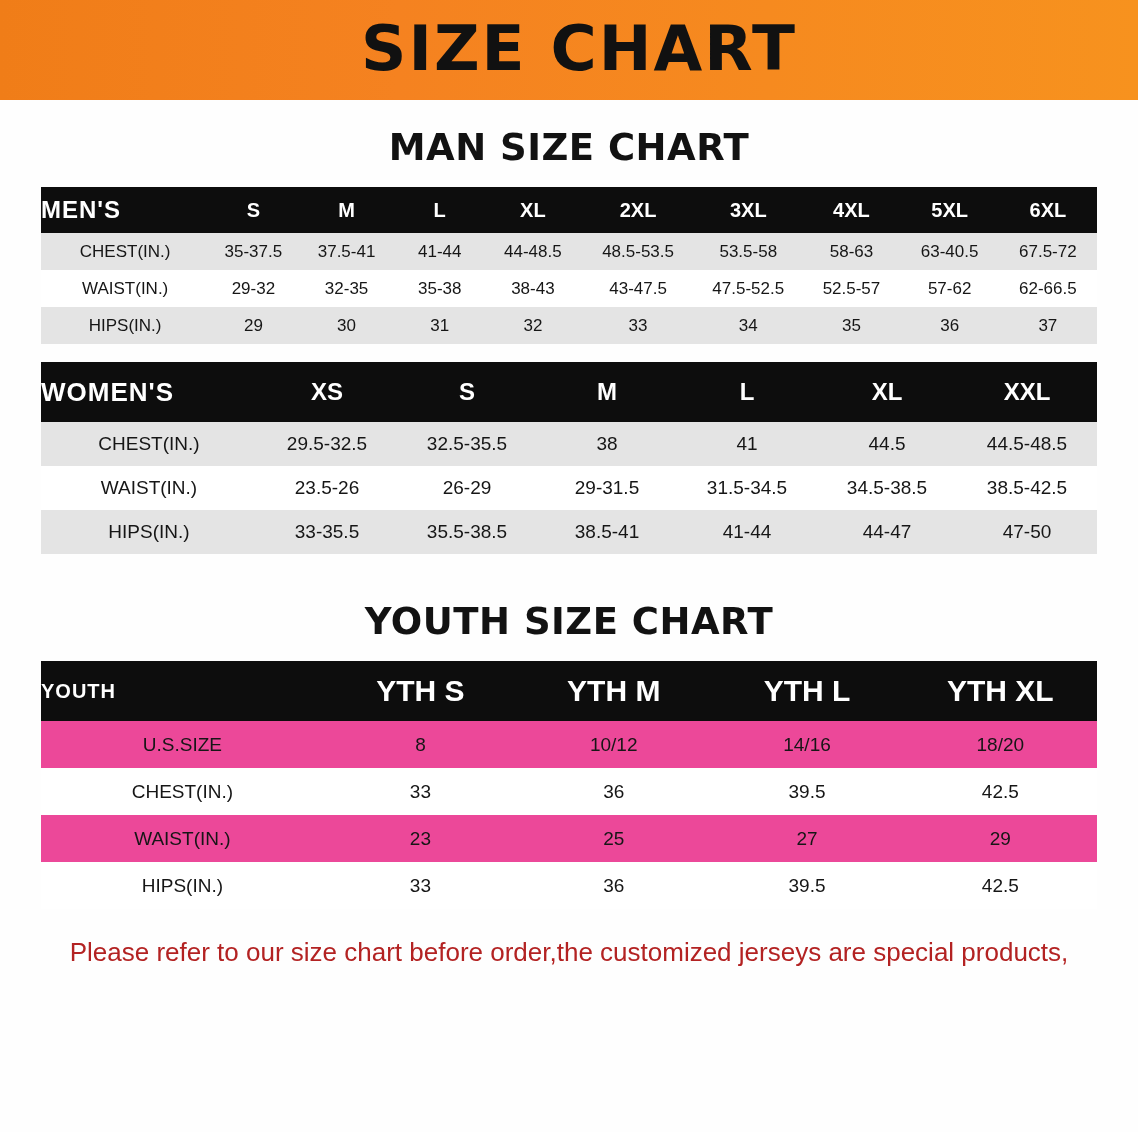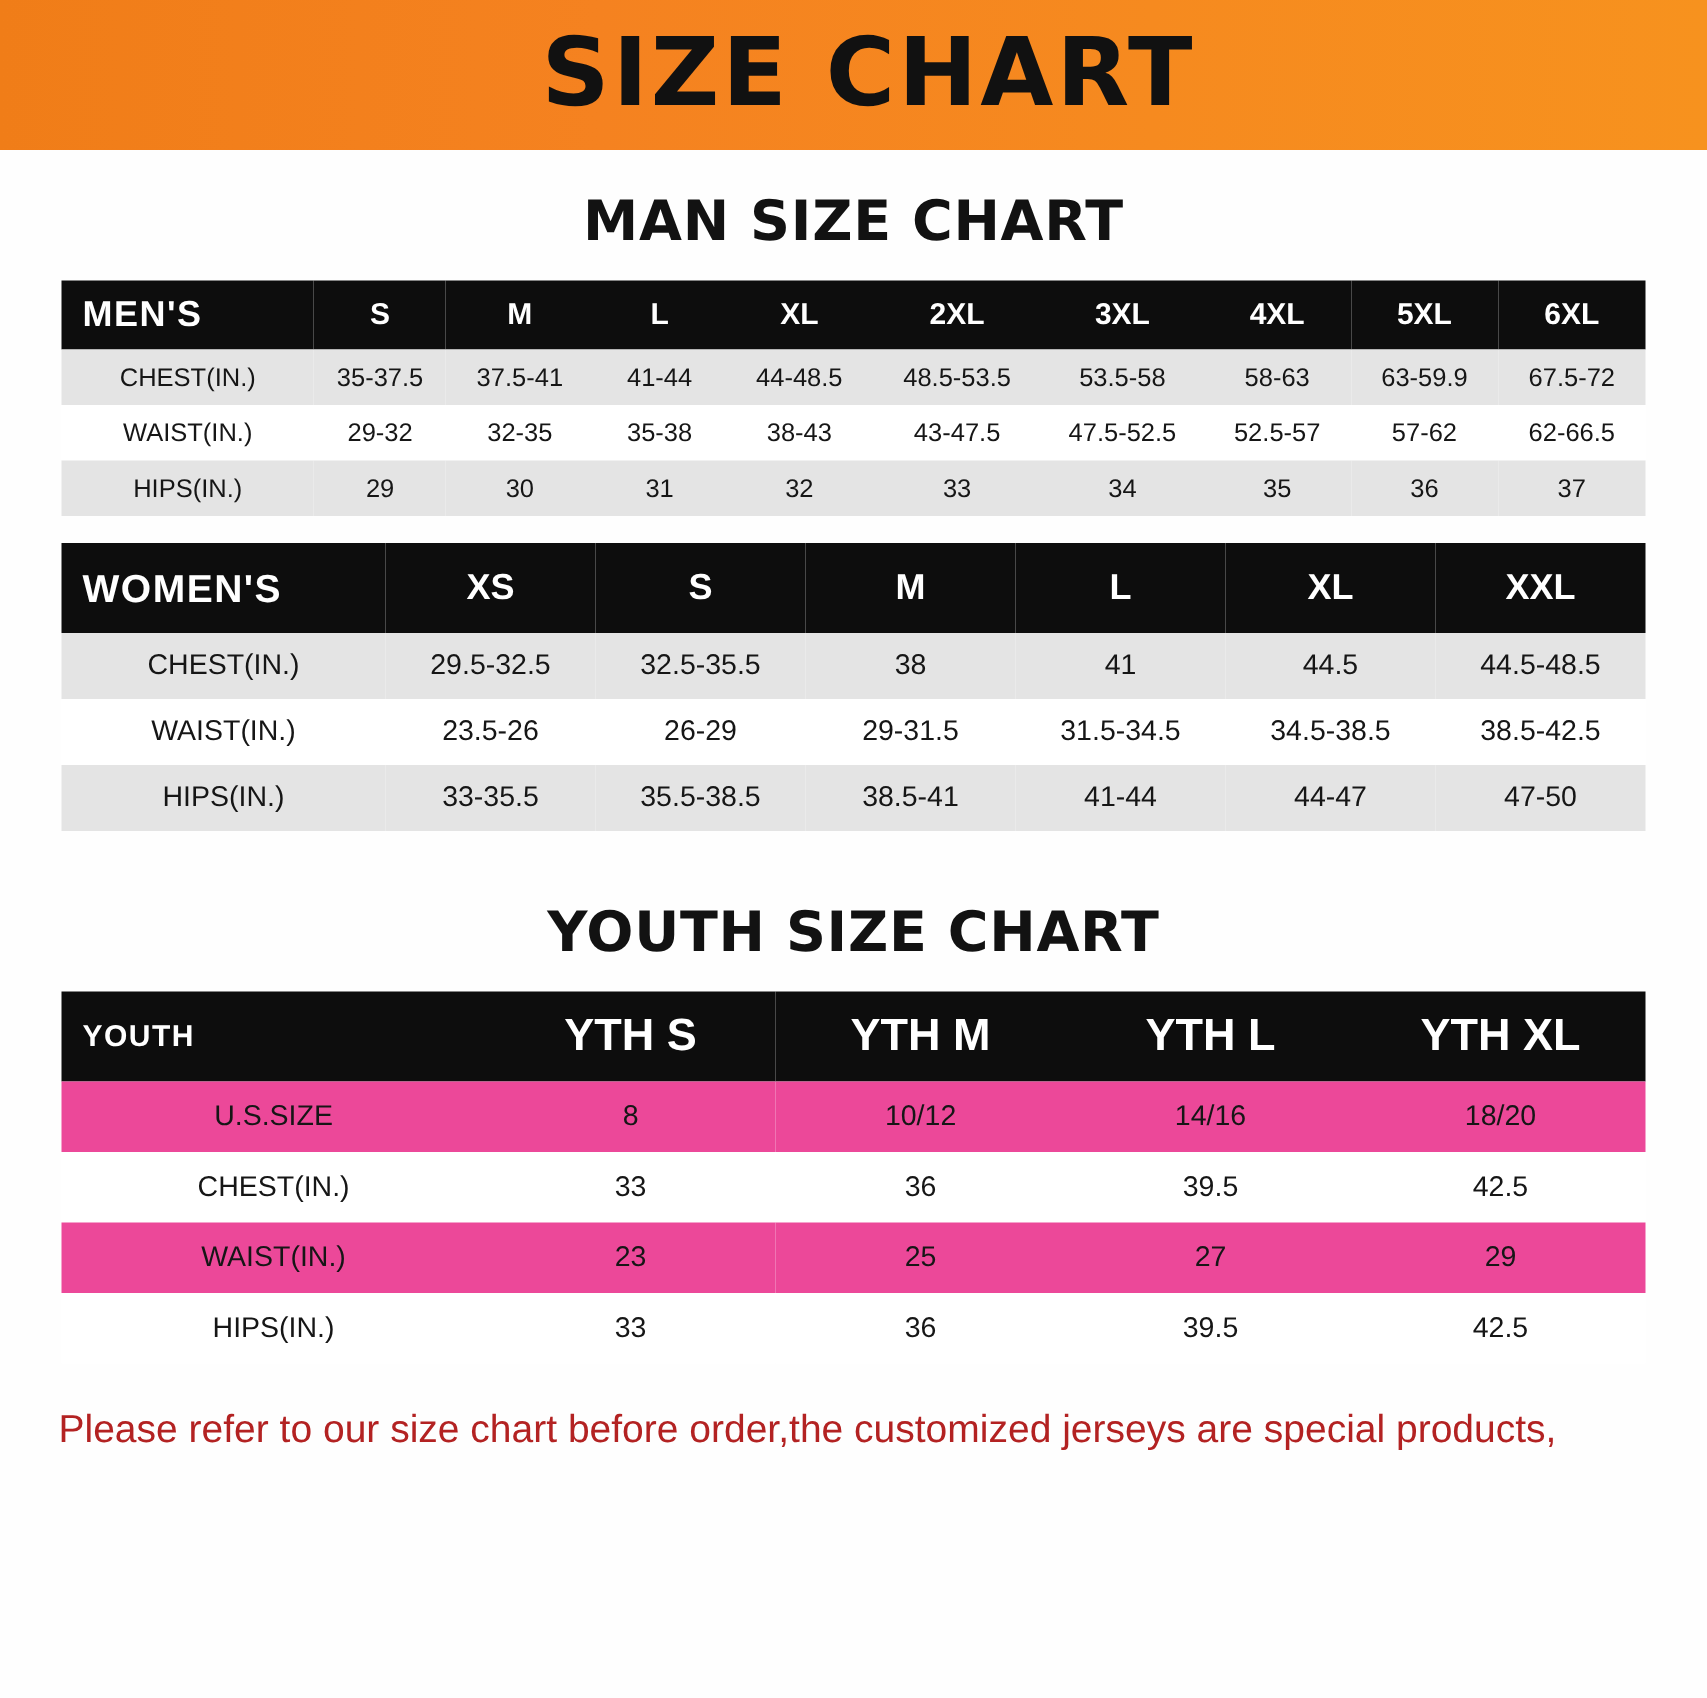--- a/index.html
+++ b/index.html
@@ -71,21 +71,21 @@
   
   table.size thead tr {
     background: #0d0d0d;
   }
   table.size thead th {
     color: #ffffff;
     font-weight: bold;
   }
   table.size thead th.rowhead {
     text-align: left;
-    padding-left: 14px;
+    padding-left: 0;
     letter-spacing: 1px;
   }
 
   
   .men-table { margin-top: 18px; }
   .men-table thead th { height: 44px; font-size: 20px; }
   .men-table thead th.rowhead { font-size: 24px; }
   .men-table tbody td { height: 35px; font-size: 17px; }
   .men-table tbody td.rowhead { font-size: 17px; }
   .men-table tbody tr.alt { background: #e4e4e4; }
@@ -104,20 +104,21 @@
   .youth-table thead th { height: 58px; font-size: 30px; }
   .youth-table thead th.rowhead { font-size: 20px; }
   .youth-table tbody td { height: 45px; font-size: 19px; }
   .youth-table tbody tr.alt { background: #ec4899; }
   .youth-table tbody tr.plain { background: #ffffff; }
 
   
   .note {
     margin: 22px auto 0 auto;
     width: 1060px;
+    text-align: center;
     color: #b32222;
     font-family: "Liberation Sans", sans-serif;
     font-size: 26px;
     line-height: 1.65;
   }
   .note div { white-space: nowrap; }
 </style>
 </head>
 <body>
 
@@ -159,21 +160,21 @@
       <tbody>
         <tr class="alt">
           <td class="rowhead">CHEST(IN.)</td>
           <td>35-37.5</td>
           <td>37.5-41</td>
           <td>41-44</td>
           <td>44-48.5</td>
           <td>48.5-53.5</td>
           <td>53.5-58</td>
           <td>58-63</td>
-          <td>63-59.9</td>
+          <td>63-40.5</td>
           <td>67.5-72</td>
         </tr>
         <tr class="plain">
           <td class="rowhead">WAIST(IN.)</td>
           <td>29-32</td>
           <td>32-35</td>
           <td>35-38</td>
           <td>38-43</td>
           <td>43-47.5</td>
           <td>47.5-52.5</td>

